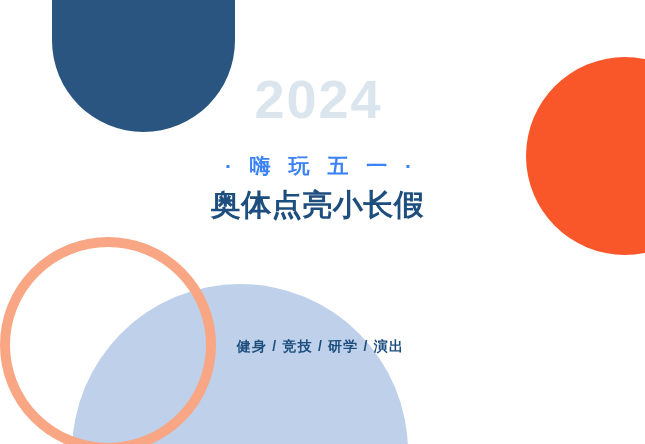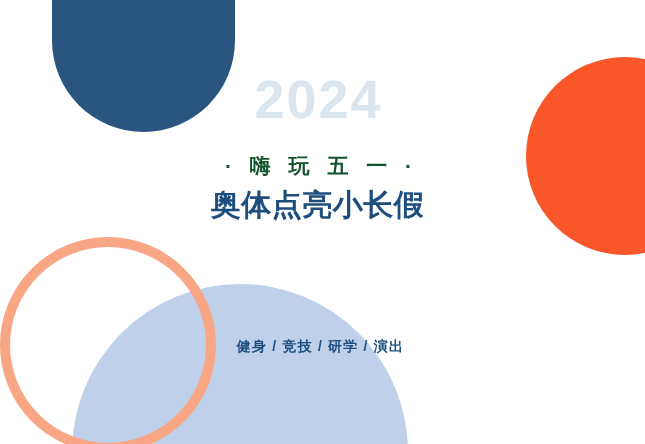--- a/index.html
+++ b/index.html
@@ -101,20 +101,20 @@
     <circle id="shape-light-blue" cx="240" cy="452" r="168" fill="#bed0ea"></circle>
 
     <circle id="shape-orange" cx="625" cy="156" r="99" fill="#f9562a"></circle>
 
     <circle id="shape-salmon-ring" cx="108" cy="345" r="103" fill="none" stroke="#f9a684" stroke-width="10"></circle>
   </svg>
 
   <div class="text-layer">
     <div class="year" style="color: rgb(219, 229, 237);">2024</div>
 
-    <div class="headline-sub" style="color: #14532d;">· 嗨 玩 五 一 ·</div>
+    <div class="headline-sub" style="color: #3b82f6;">· 嗨 玩 五 一 ·</div>
 
     <div class="headline-main" style="color: rgb(29, 78, 126);">奥体点亮小长假</div>
 
     <div class="tagline" style="color: rgb(29, 78, 126);">健身 / 竞技 / 研学 / 演出</div>
   </div>
 
 </div>
 
 </body></html>

